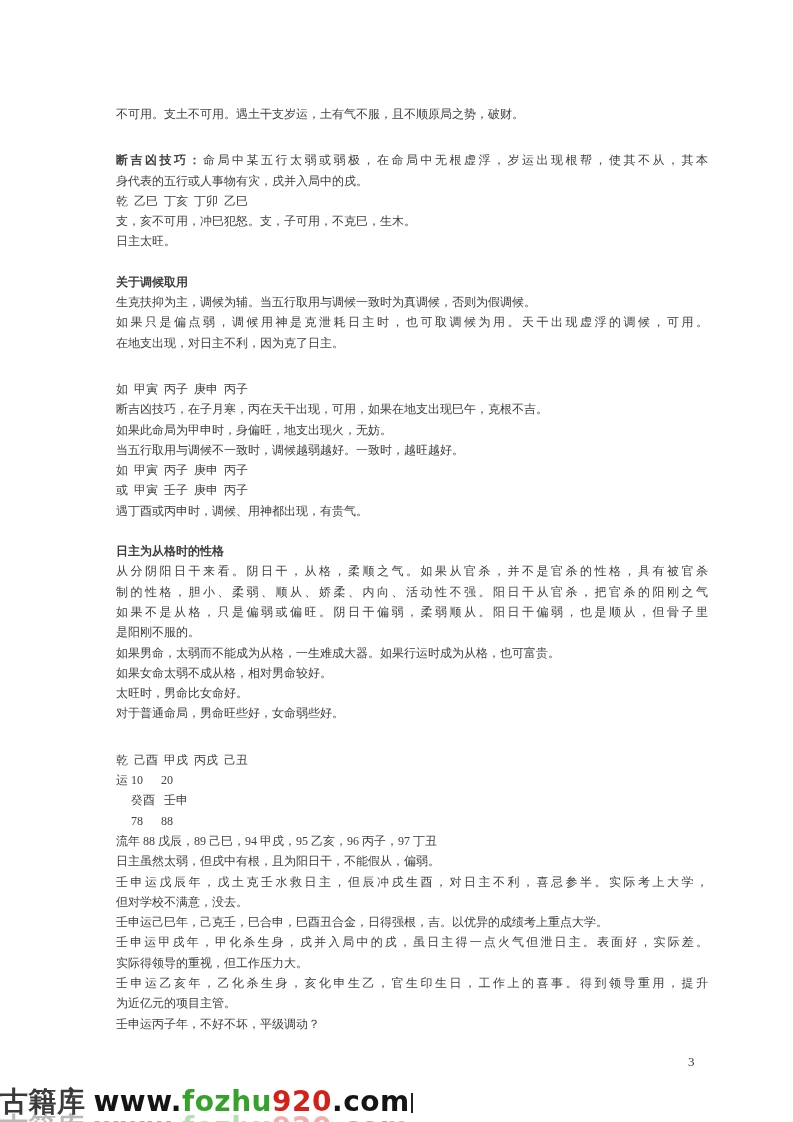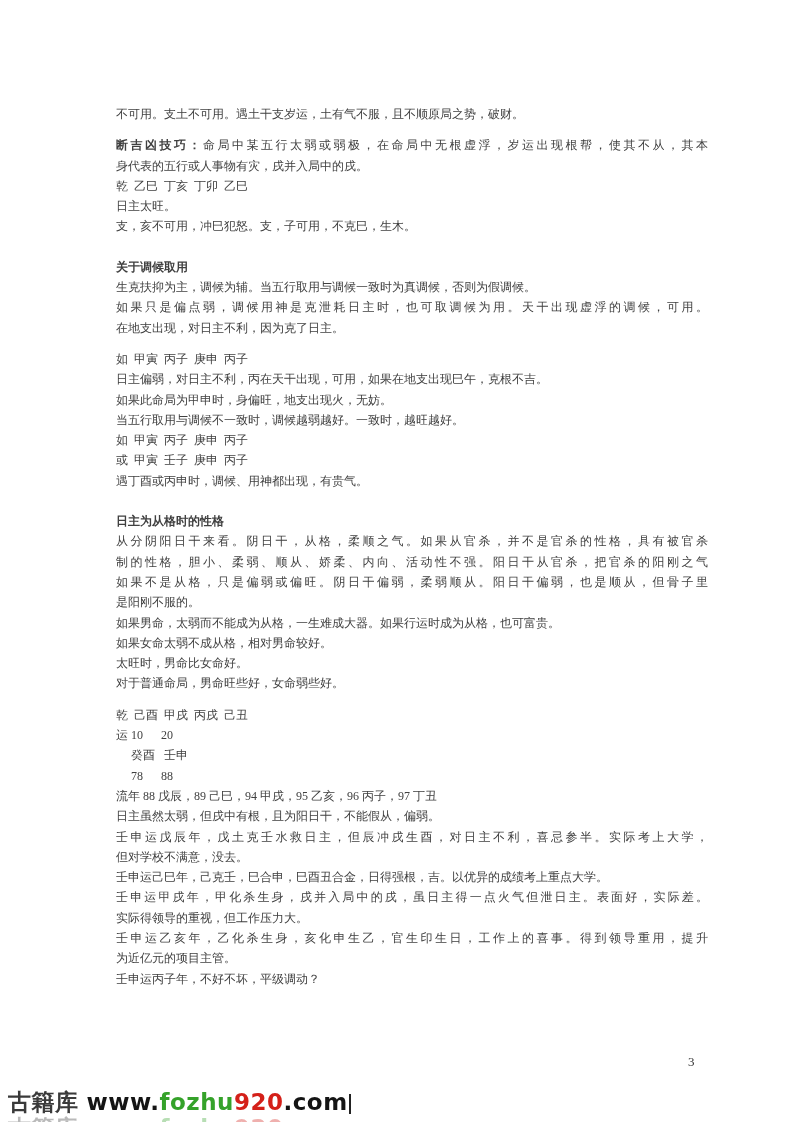--- a/index.html
+++ b/index.html
@@ -27,39 +27,39 @@
   }
   .line {
     min-height: 20.3px;
     white-space: pre-wrap;
   }
   .line.j {
     text-align: justify;
     text-align-last: justify;
   }
   .line.bold { font-weight: 700; margin-top: 20px; }
-  .line.gap { margin-top: 11px; }
+  .line.gap { margin-top: 26px; }
   .b { font-weight: 700; }
 
   .page-number {
     position: absolute;
     left: 688px;
     top: 1054px;
     font-size: 13px;
     color: #333333;
     font-family: "Liberation Serif", "DejaVu Serif", serif;
   }
 
   .watermark {
     position: absolute;
-    left: 8px;
+    left: 0;
     top: 1090px;
     font-family: "DejaVu Sans", "Liberation Sans", sans-serif;
     font-weight: 700;
-    font-size: 23px;
+    font-size: 28px;
     letter-spacing: 0.5px;
     white-space: nowrap;
     line-height: 24px;
   }
   .watermark.ghost {
     top: 1116px;
     opacity: 0.35;
   }
   .wm-cn   { color: #3a3a3a; margin-right: 8px; }
   .wm-dark { color: #141414; }
@@ -77,28 +77,28 @@
 </head>
 <body>
 
 <div class="page">
 
   <div class="doc-text">
       <div class="line"><span>不可用。支土不可用。遇土干支岁运，土有气不服，且不顺原局之势，破财。</span></div>
       <div class="line gap j"><span class="b">断吉凶技巧：</span><span>命局中某五行太弱或弱极，在命局中无根虚浮，岁运出现根帮，使其不从，其本</span></div>
       <div class="line"><span>身代表的五行或人事物有灾，戌并入局中的戌。</span></div>
       <div class="line"><span>乾  乙巳  丁亥  丁卯  乙巳</span></div>
+      <div class="line"><span>支，亥不可用，冲巳犯怒。支，子可用，不克巳，生木。</span></div>
       <div class="line"><span>日主太旺。</span></div>
-      <div class="line"><span>支，亥不可用，冲巳犯怒。支，子可用，不克巳，生木。</span></div>
       <div class="line bold"><span>关于调候取用</span></div>
       <div class="line"><span>生克扶抑为主，调候为辅。当五行取用与调候一致时为真调候，否则为假调候。</span></div>
       <div class="line j"><span>如果只是偏点弱，调候用神是克泄耗日主时，也可取调候为用。天干出现虚浮的调候，可用。</span></div>
       <div class="line"><span>在地支出现，对日主不利，因为克了日主。</span></div>
       <div class="line gap"><span>如  甲寅  丙子  庚申  丙子</span></div>
-      <div class="line"><span>日主偏弱，对日主不利，丙在天干出现，可用，如果在地支出现巳午，克根不吉。</span></div>
+      <div class="line"><span>断吉凶技巧，在子月寒，丙在天干出现，可用，如果在地支出现巳午，克根不吉。</span></div>
       <div class="line"><span>如果此命局为甲申时，身偏旺，地支出现火，无妨。</span></div>
       <div class="line"><span>当五行取用与调候不一致时，调候越弱越好。一致时，越旺越好。</span></div>
       <div class="line"><span>如  甲寅  丙子  庚申  丙子</span></div>
       <div class="line"><span>或  甲寅  壬子  庚申  丙子</span></div>
       <div class="line"><span>遇丁酉或丙申时，调候、用神都出现，有贵气。</span></div>
       <div class="line bold"><span>日主为从格时的性格</span></div>
       <div class="line j"><span>从分阴阳日干来看。阴日干，从格，柔顺之气。如果从官杀，并不是官杀的性格，具有被官杀</span></div>
       <div class="line j"><span>制的性格，胆小、柔弱、顺从、娇柔、内向、活动性不强。阳日干从官杀，把官杀的阳刚之气</span></div>
       <div class="line j"><span>如果不是从格，只是偏弱或偏旺。阴日干偏弱，柔弱顺从。阳日干偏弱，也是顺从，但骨子里</span></div>
       <div class="line"><span>是阳刚不服的。</span></div>

